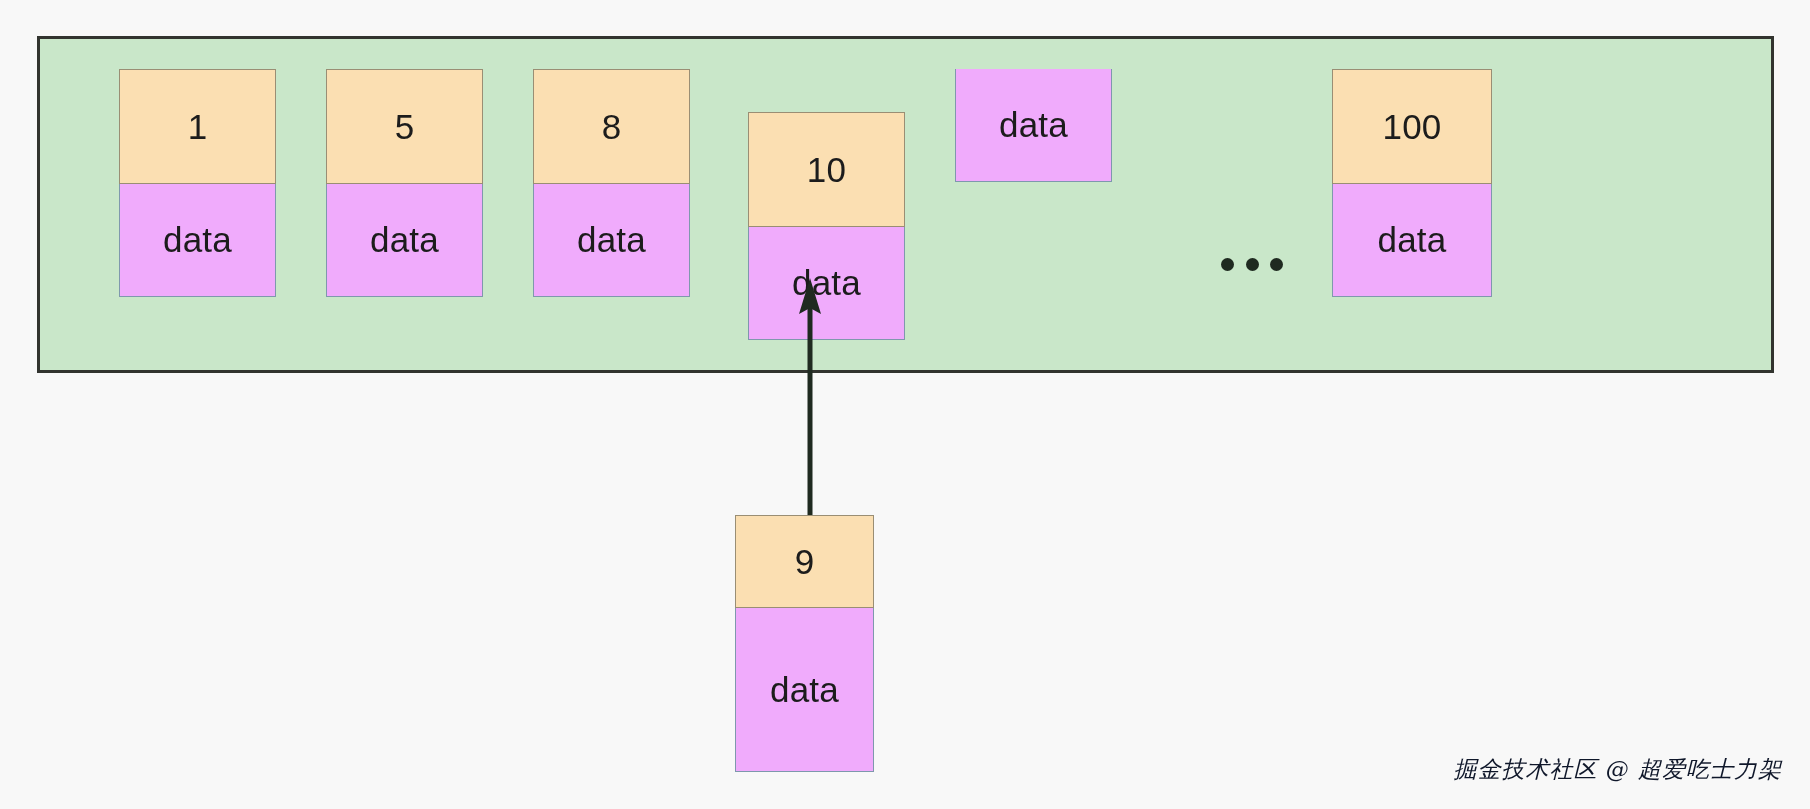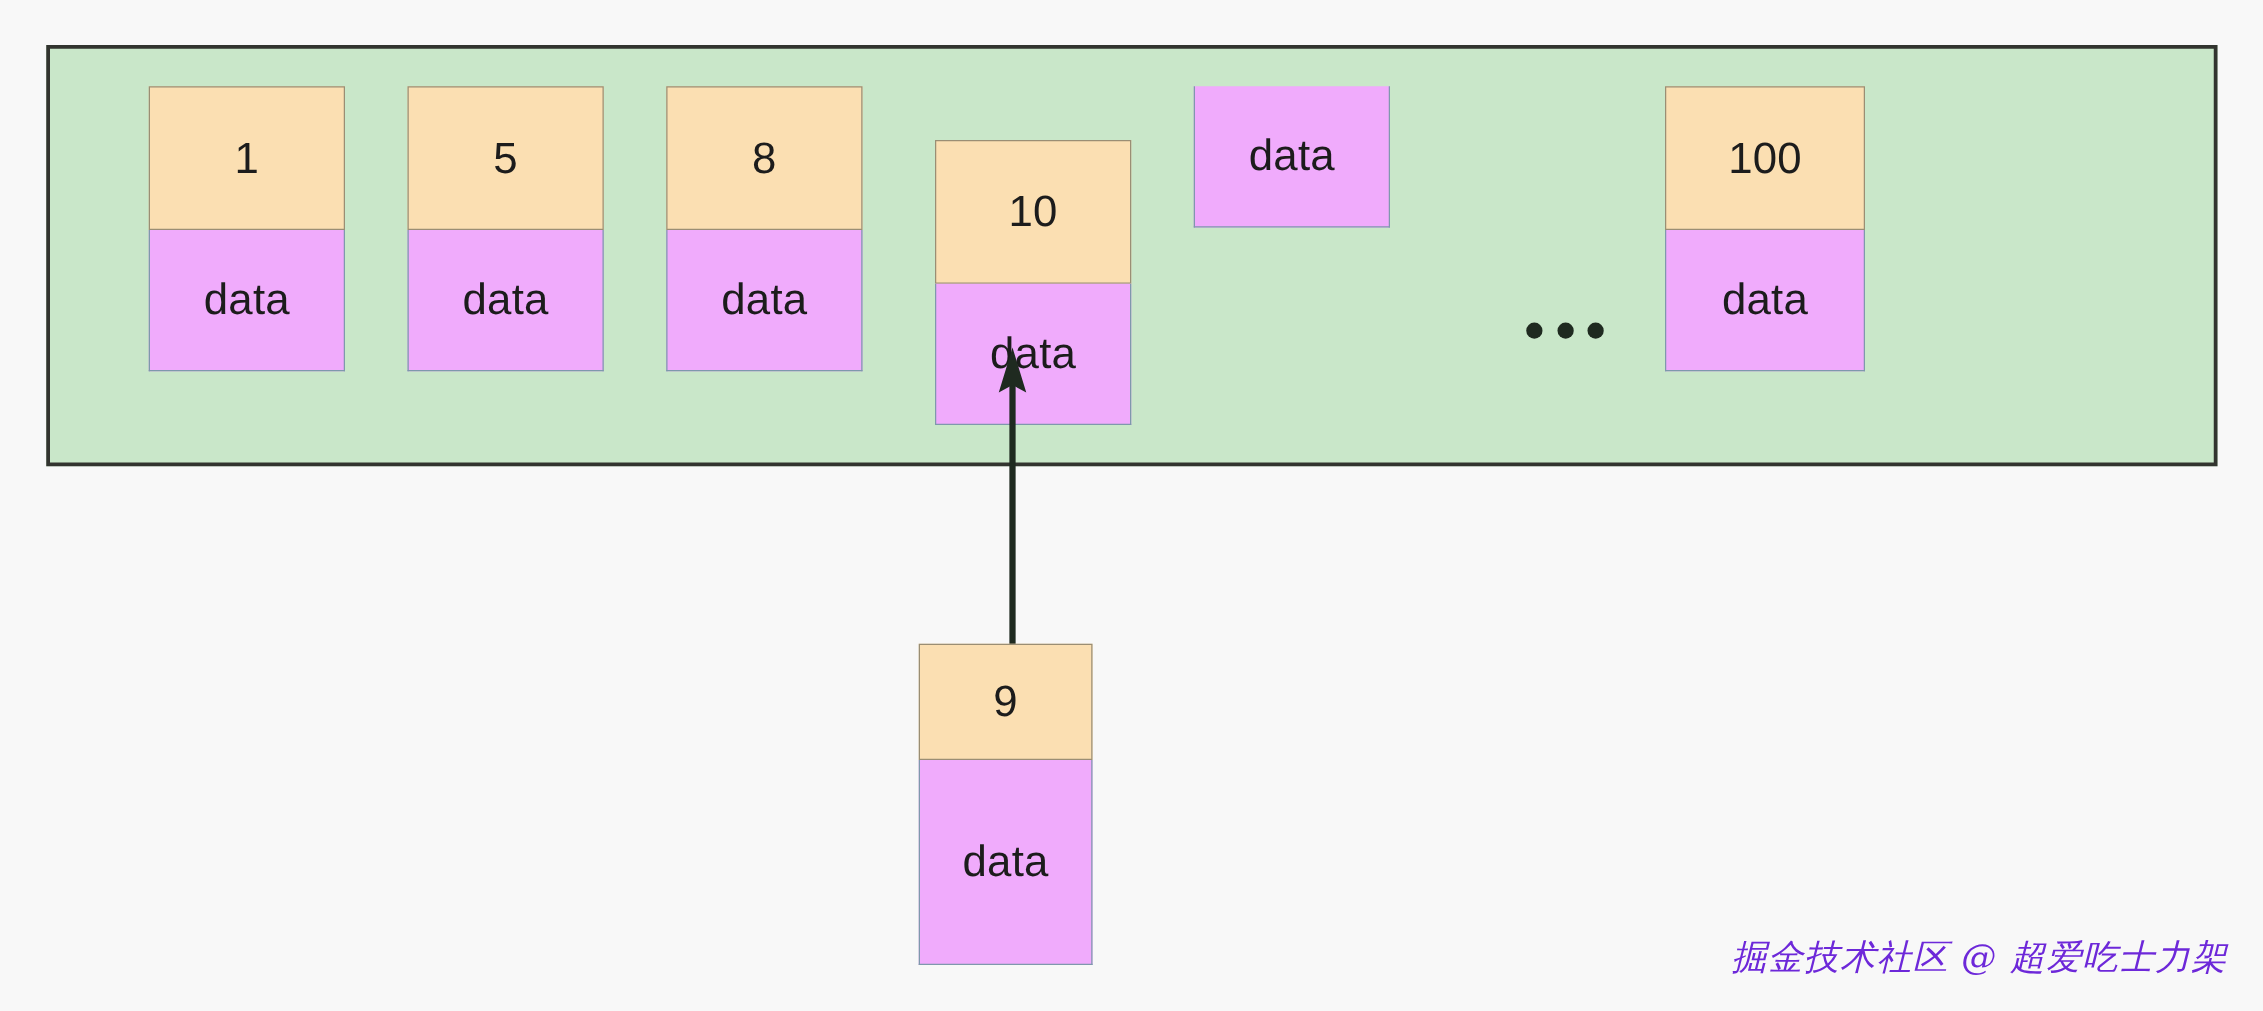--- a/index.html
+++ b/index.html
@@ -102,22 +102,22 @@
     pointer-events: none;
   }
 
   
   .watermark {
     position: absolute;
     right: 28px;
     bottom: 24px;
     font-family: "DejaVu Serif", "Liberation Serif", serif;
     font-style: italic;
-    font-size: 28px;
-    color: #6d28d9;
+    font-size: 23px;
+    color: #0f172a;
     letter-spacing: 1px;
     white-space: nowrap;
     user-select: none;
   }
 </style>
 </head>
 <body>
 
 <div id="canvas">
 

